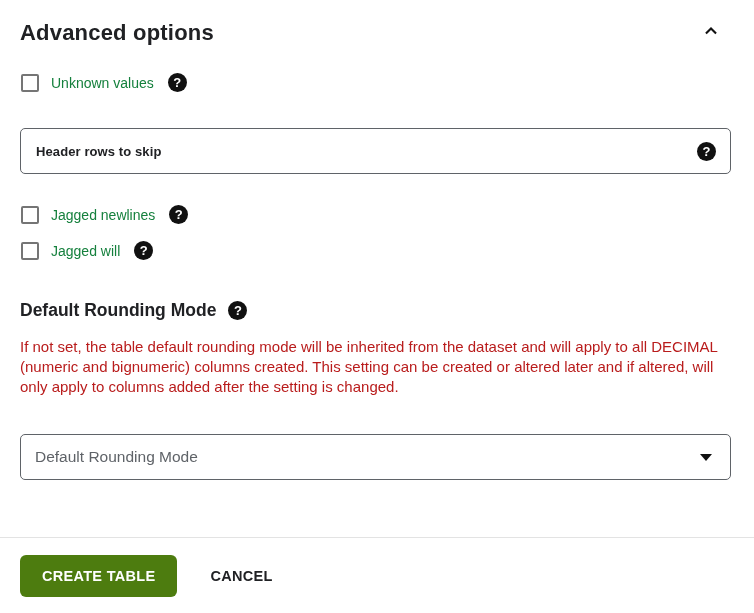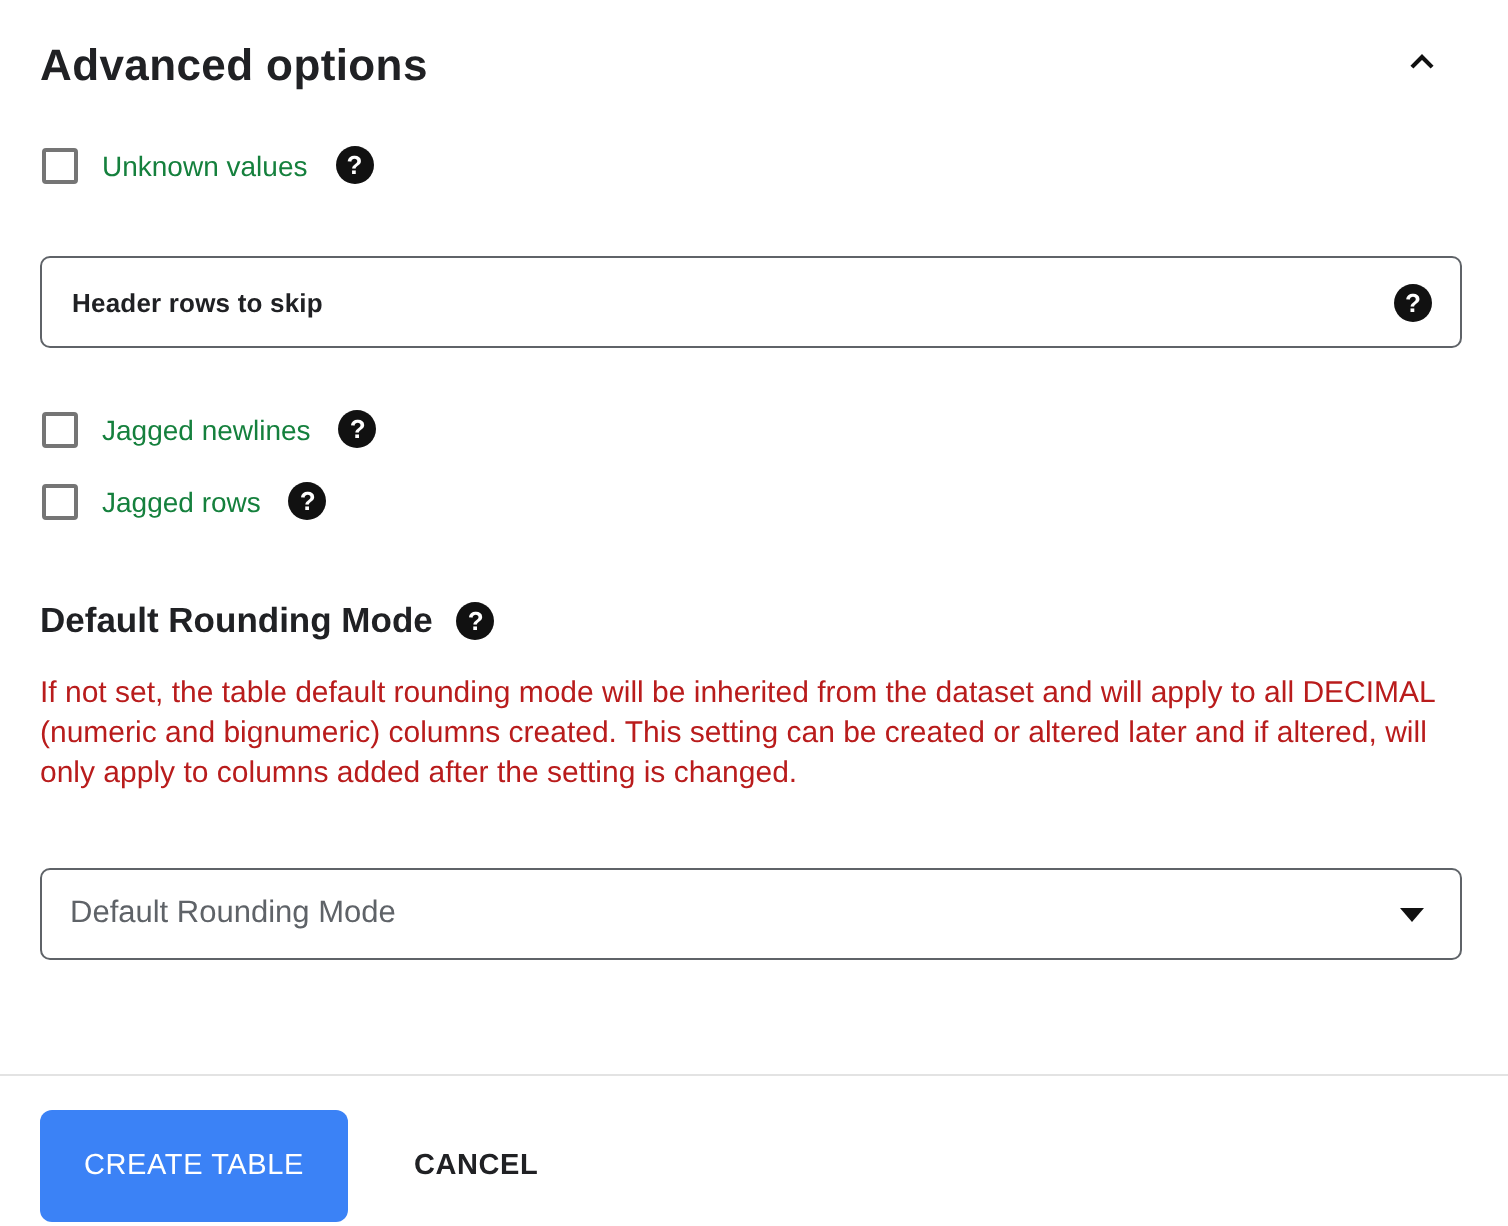--- a/index.html
+++ b/index.html
@@ -103,25 +103,25 @@
   }
 
   
   .divider {
     margin-top: 57px;
     border: none; border-top: 1px solid #e3e3e3;
     width: 754px; margin-left: -20px;
   }
   .actions { display: flex; align-items: center; margin-top: 17px; }
   .primary-btn {
-    background: #3b82f6; color: #ffffff;
+    background: #4d7c0f; color: #ffffff;
     border: none; border-radius: 6px;
-    height: 56px; padding: 0 22px;
+    height: 42px; padding: 0 22px;
     font-family: "Liberation Sans", sans-serif;
-    font-size: 14.5px; font-weight: 400; letter-spacing: 0.3px;
+    font-size: 14.5px; font-weight: 700; letter-spacing: 0.3px;
     cursor: pointer;
   }
   .text-btn {
     background: none; border: none;
     color: #202124;
     font-family: "Liberation Sans", sans-serif;
     font-size: 14.5px; font-weight: 700; letter-spacing: 0.3px;
     margin-left: 33px; cursor: pointer;
   }
 </style>
@@ -154,21 +154,21 @@
   </div>
 
   <div class="checkbox-group">
     <div class="checkbox-row">
       <span class="checkbox-box"></span>
       <span class="checkbox-label">Jagged newlines</span>
       <span class="help-icon">?</span>
     </div>
     <div class="checkbox-row">
       <span class="checkbox-box"></span>
-      <span class="checkbox-label">Jagged rows</span>
+      <span class="checkbox-label">Jagged will</span>
       <span class="help-icon">?</span>
     </div>
   </div>
 
   <div class="subsection-heading">
     <span>Default Rounding Mode</span>
     <span class="help-icon heading-help">?</span>
   </div>
 
   <p class="description">If not set, the table default rounding mode will be inherited from the dataset and will apply to all DECIMAL (numeric and bignumeric) columns created. This setting can be created or altered later and if altered, will only apply to columns added after the setting is changed.</p>

